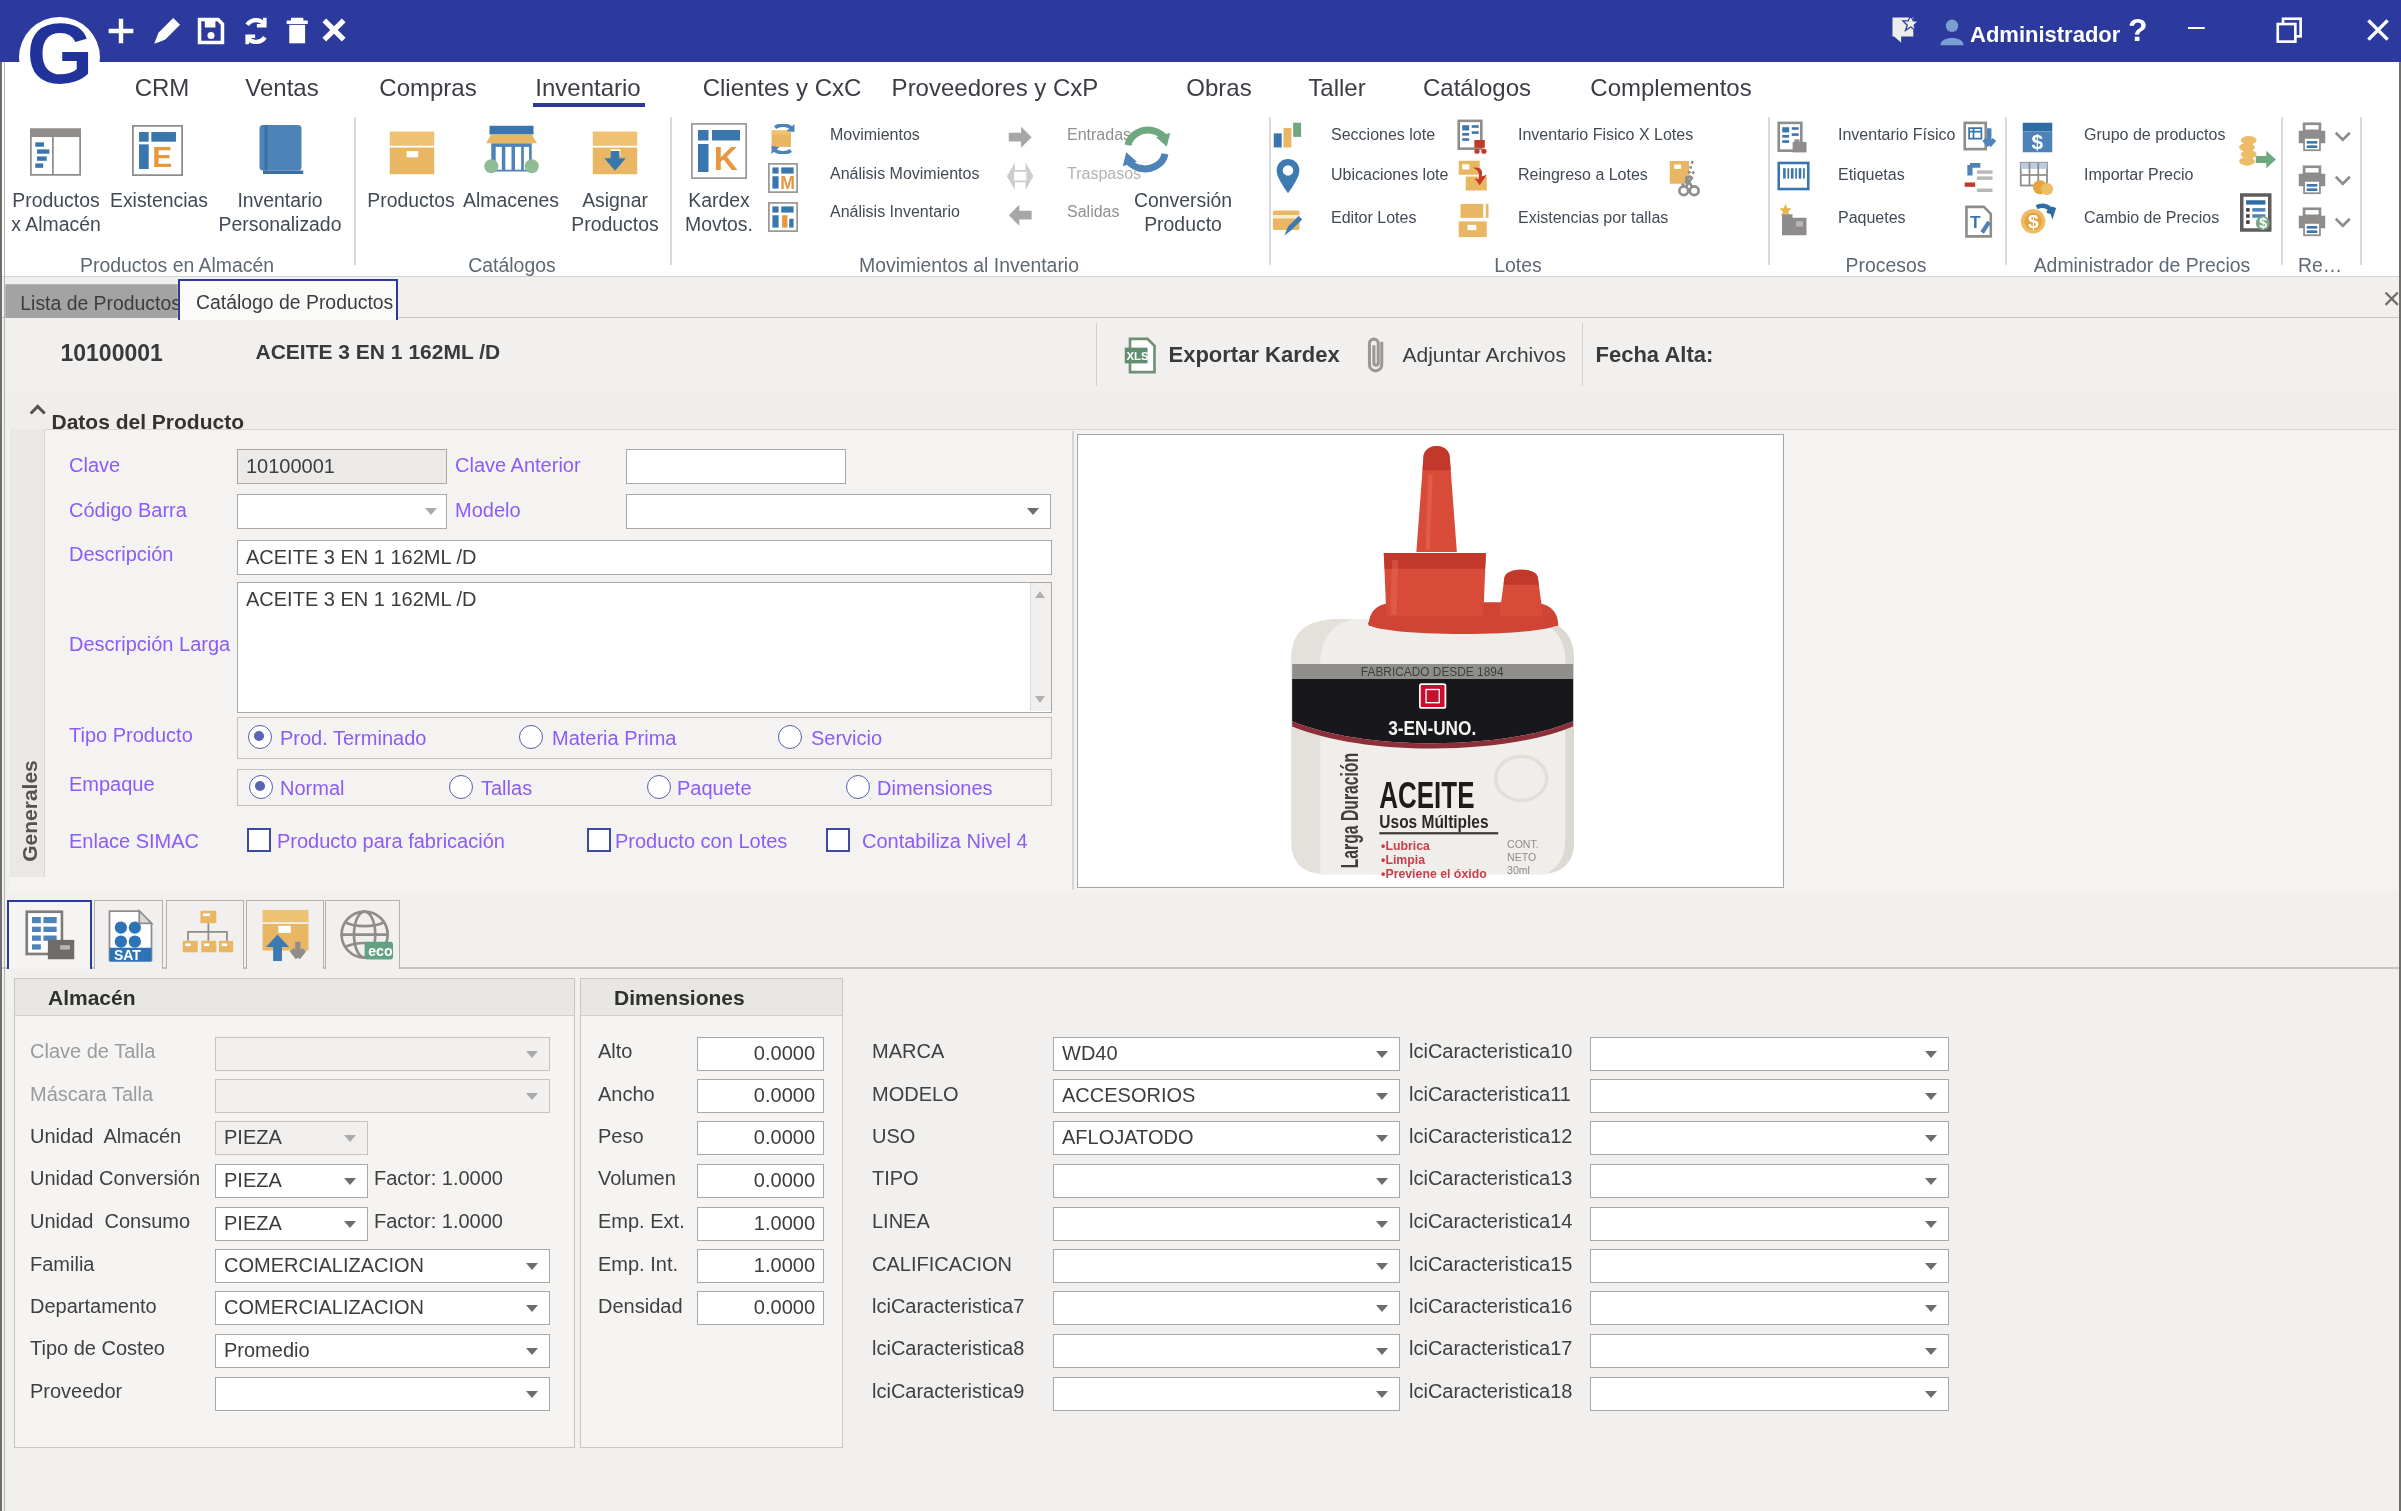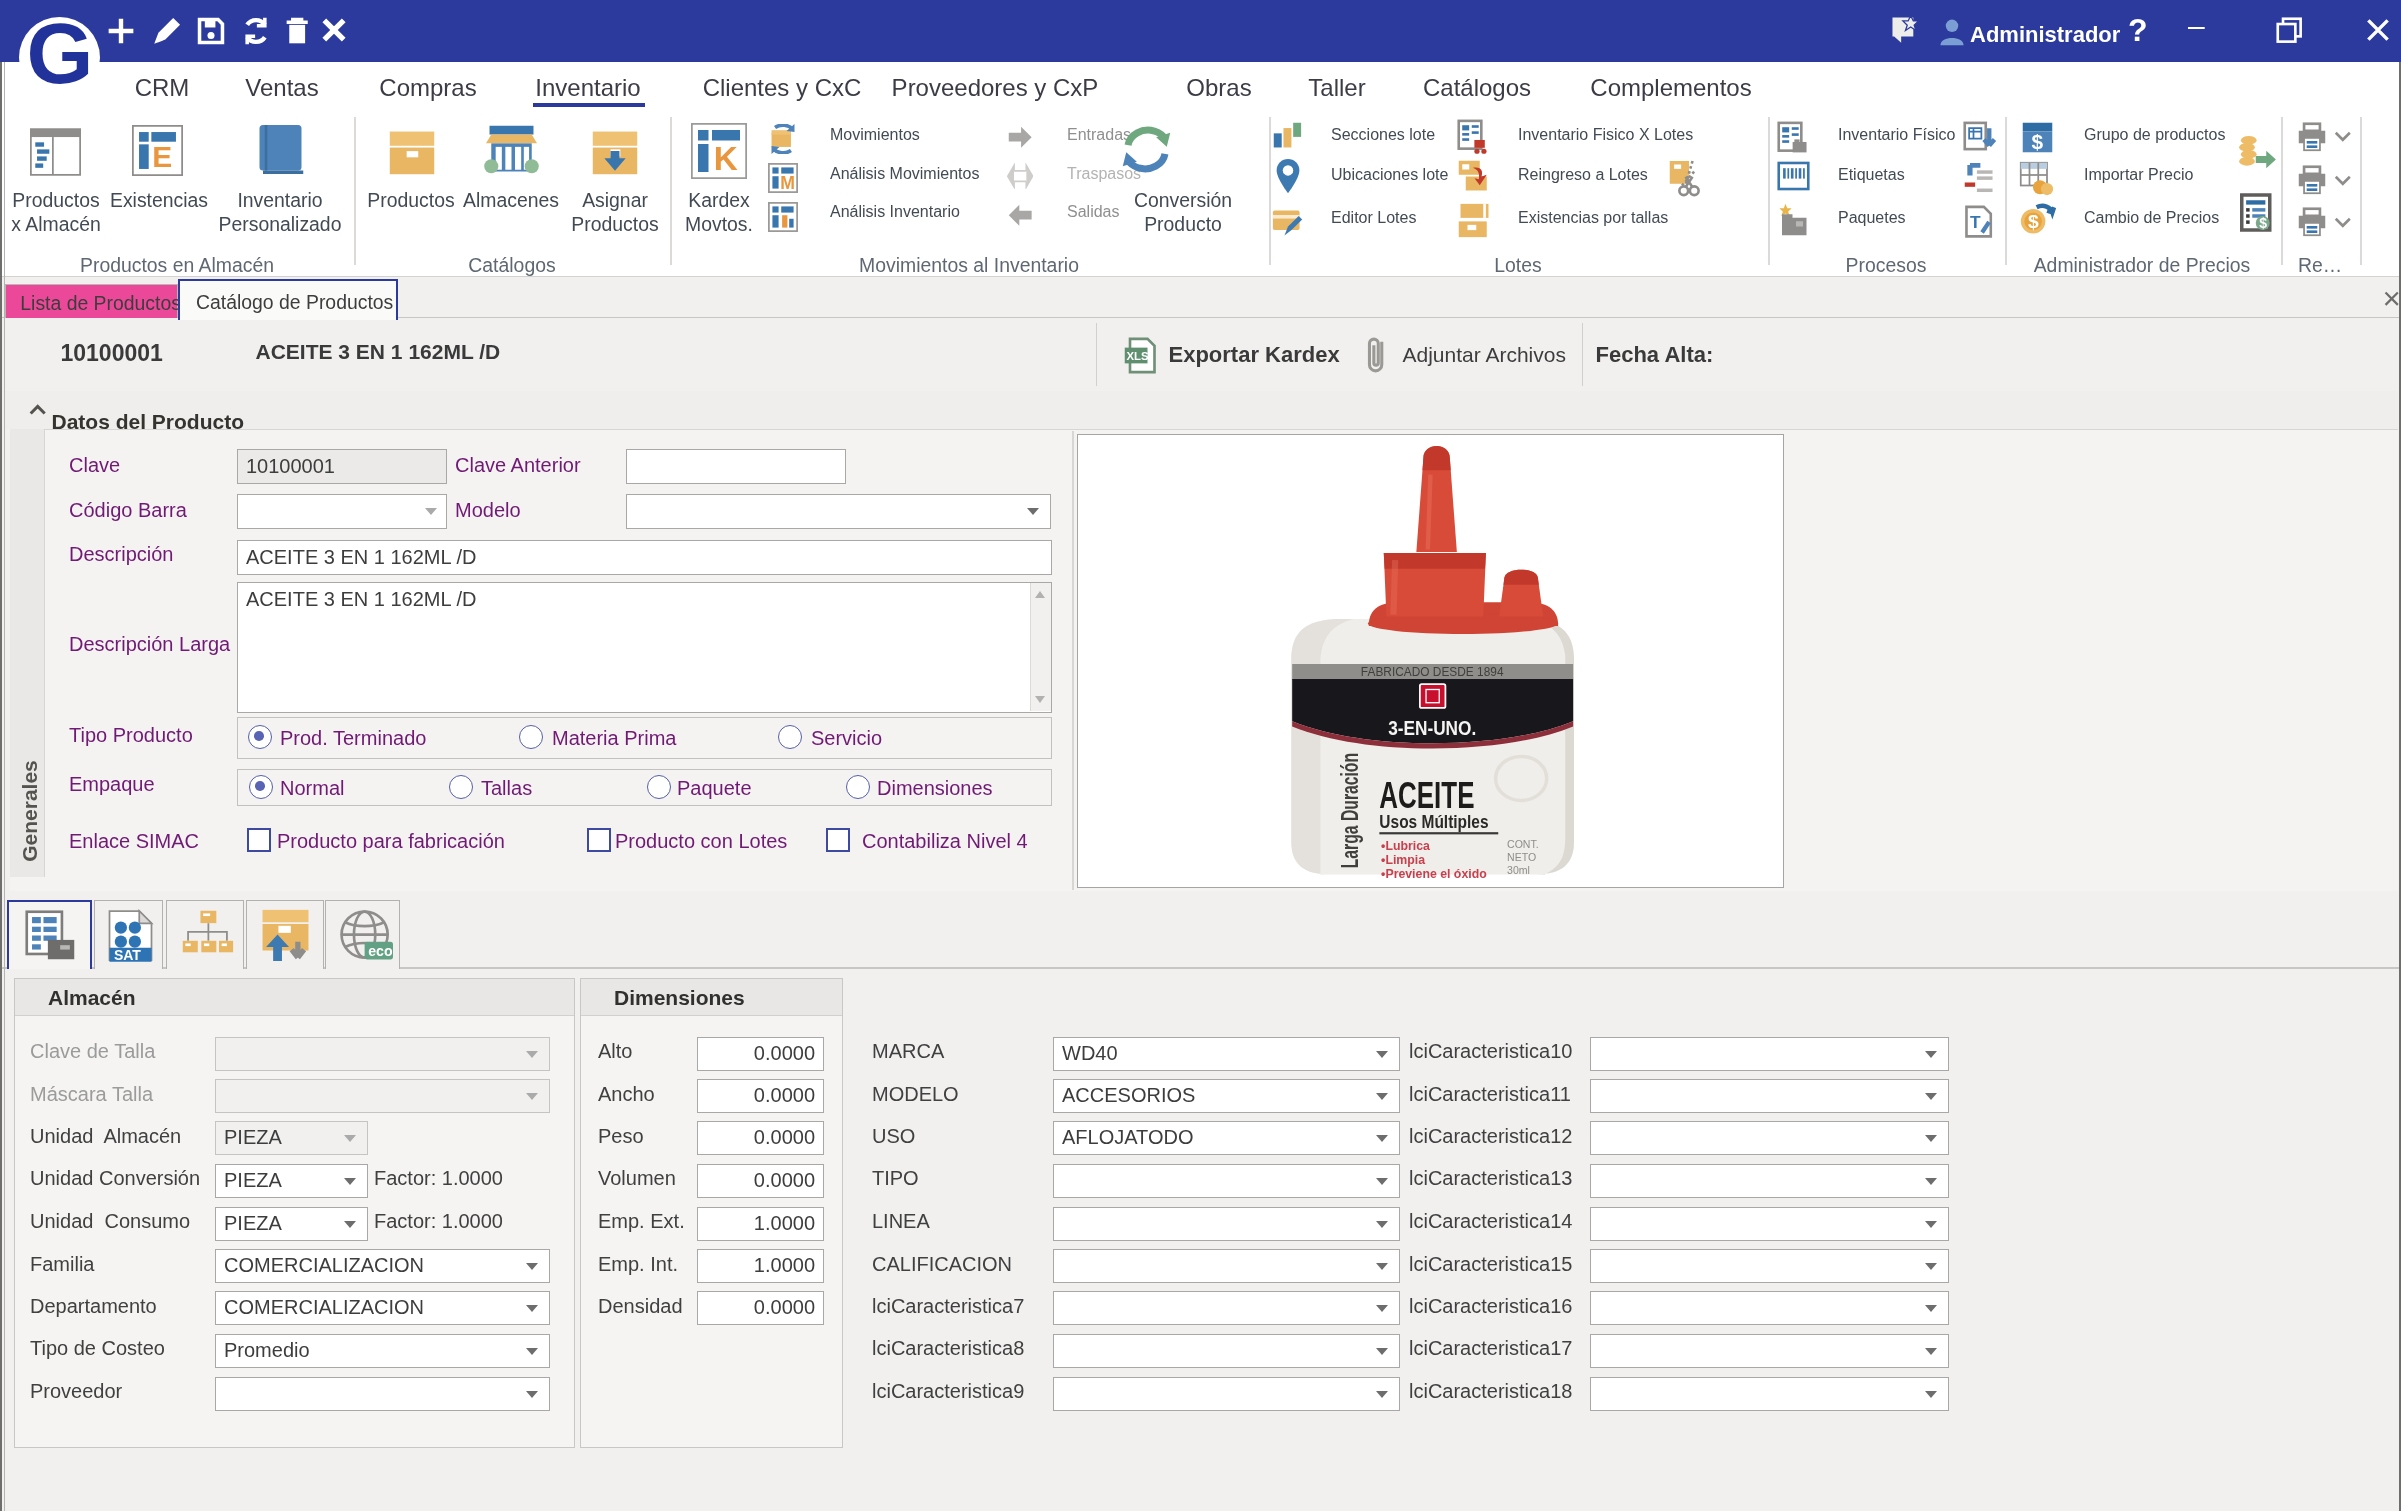--- a/index.html
+++ b/index.html
@@ -31,21 +31,21 @@
 #tabstrip { position:absolute; left:0; top:277px; width:2401px; height:41px; background:#f1f0ef; border-bottom:1.8px solid #c8c6c4; }
 .dtab { position:absolute; font-size:19.4px; white-space:nowrap; }
 
 
 #headbar { position:absolute; left:3.5px; top:319px; width:2394px; height:72px; background:#f1f0ef; }
 
 
 #datoshdr { position:absolute; left:3.5px; top:391px; width:2394px; height:38px; background:#efeeec; }
 #datospanel { position:absolute; left:9.7px; top:429px; width:2388px; height:462px; background:#f4f3f1; border-top:1.8px solid #d8d6d4; }
 #generales { position:absolute; left:9.7px; top:429px; width:35px; height:448px; background:#eae8e6; border-right:1.8px solid #d8d6d4; }
-.formlbl { position:absolute; font-size:20px; color:#701a75; white-space:nowrap; }
+.formlbl { position:absolute; font-size:20px; color:#8b5cf6; white-space:nowrap; }
 .inp { position:absolute; background:#fff; border:1.8px solid #a9a8a6; font-size:20px; color:#3d3d3d; }
 .inp span { position:absolute; left:8px; top:5.3px; }
 .ddarrow { position:absolute; right:11.5px; top:50%; margin-top:-3.5px; width:0; height:0; border-left:6.2px solid transparent; border-right:6.2px solid transparent; border-top:7px solid #6d6d6d; }
 .ddarrow.dis { border-top-color:#aaa; }
 .groupbox { position:absolute; border:1.8px solid #c3c1bf; }
 .radio { position:absolute; width:24px; height:24px; border:1.8px solid #555fa8; border-radius:50%; background:#fff; }
 .radio.sel::after { content:""; position:absolute; left:5.3px; top:5.3px; width:9.7px; height:9.7px; border-radius:50%; background:#5a64b4; }
 .check { position:absolute; width:24px; height:24px; border:2.6px solid #3d4aa0; background:#fff; }
 
 
@@ -426,21 +426,21 @@
         <path d="M2 10 H32 V24 H26 V18 H8 V24 H2 Z" fill="#8f8d8b"></path>
         <rect x="8" y="18" width="18" height="14" fill="#fff" stroke="#8f8d8b" stroke-width="2"></rect>
         <line x1="11" y1="23" x2="23" y2="23" stroke="#3a76ae" stroke-width="3"></line>
         <line x1="11" y1="28" x2="23" y2="28" stroke="#3a76ae" stroke-width="3"></line>
       </svg>
   <svg class="abs" style="left:2334px;top:107px" width="17.6" height="12.3" viewBox="0 0 20 14">
         <path d="M2 2 L10 10 L18 2" stroke="#8f8d8b" stroke-width="3" fill="none"></path>
       </svg>
 </div>
 <div id="tabstrip">
-  <div class="dtab" style="left:5.3px;top:7px;width:173px;height:34px;background:#ec4899;border:1.8px solid #b9b7b5;border-bottom:none;color:#3d3d3d;padding:7px 0 0 14px">Lista de Productos</div>
+  <div class="dtab" style="left:5.3px;top:7px;width:173px;height:34px;background:#a3a3a3;border:1.8px solid #b9b7b5;border-bottom:none;color:#3d3d3d;padding:7px 0 0 14px">Lista de Productos</div>
   <div class="dtab" style="left:178px;top:1.8px;width:220px;height:41px;background:#fafaf9;border:2.6px solid #2b3a9c;border-bottom:none;color:#3d3d3d;padding:10.6px 0 0 16px;z-index:2">Catálogo de Productos</div>
   <svg class="abs" style="left:2382px;top:12.3px" width="19.4" height="19.4" viewBox="0 0 22 22">
         <path d="M4 4 L18 18 M18 4 L4 18" stroke="#6f6d6b" stroke-width="2.5"></path>
       </svg>
 </div>
 <div id="headbar">
   <div class="abs" style="left:57px;top:21px;font-size:23px;font-weight:bold;color:#3a3a3a">10100001</div>
   <div class="abs" style="left:252px;top:21px;font-size:21px;font-weight:bold;color:#3a3a3a">ACEITE 3 EN 1 162ML /D</div>
   <div class="abs" style="left:1092px;top:4.4px;width:1.8px;height:63px;background:#d2d0ce"></div>
   <div class="abs" style="left:1578px;top:4.4px;width:1.8px;height:63px;background:#d2d0ce"></div>

